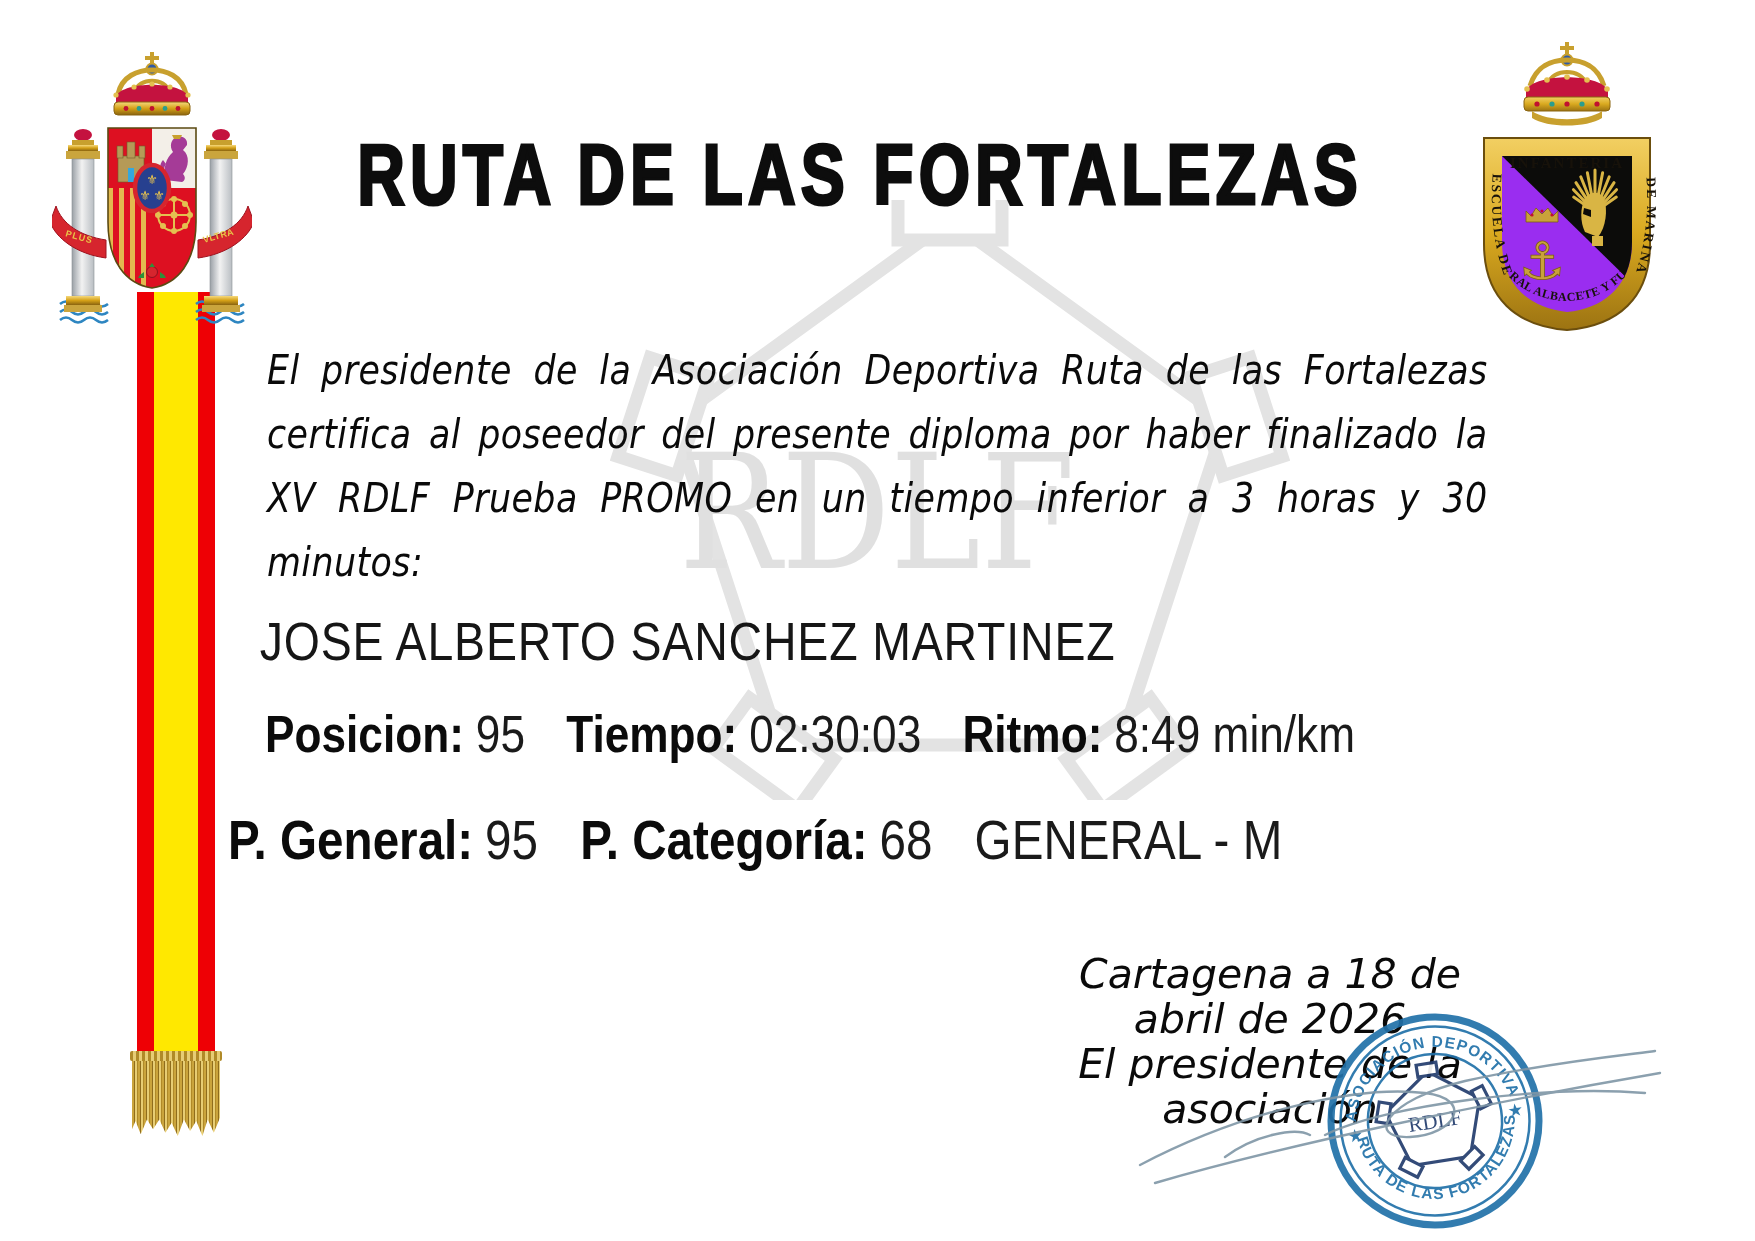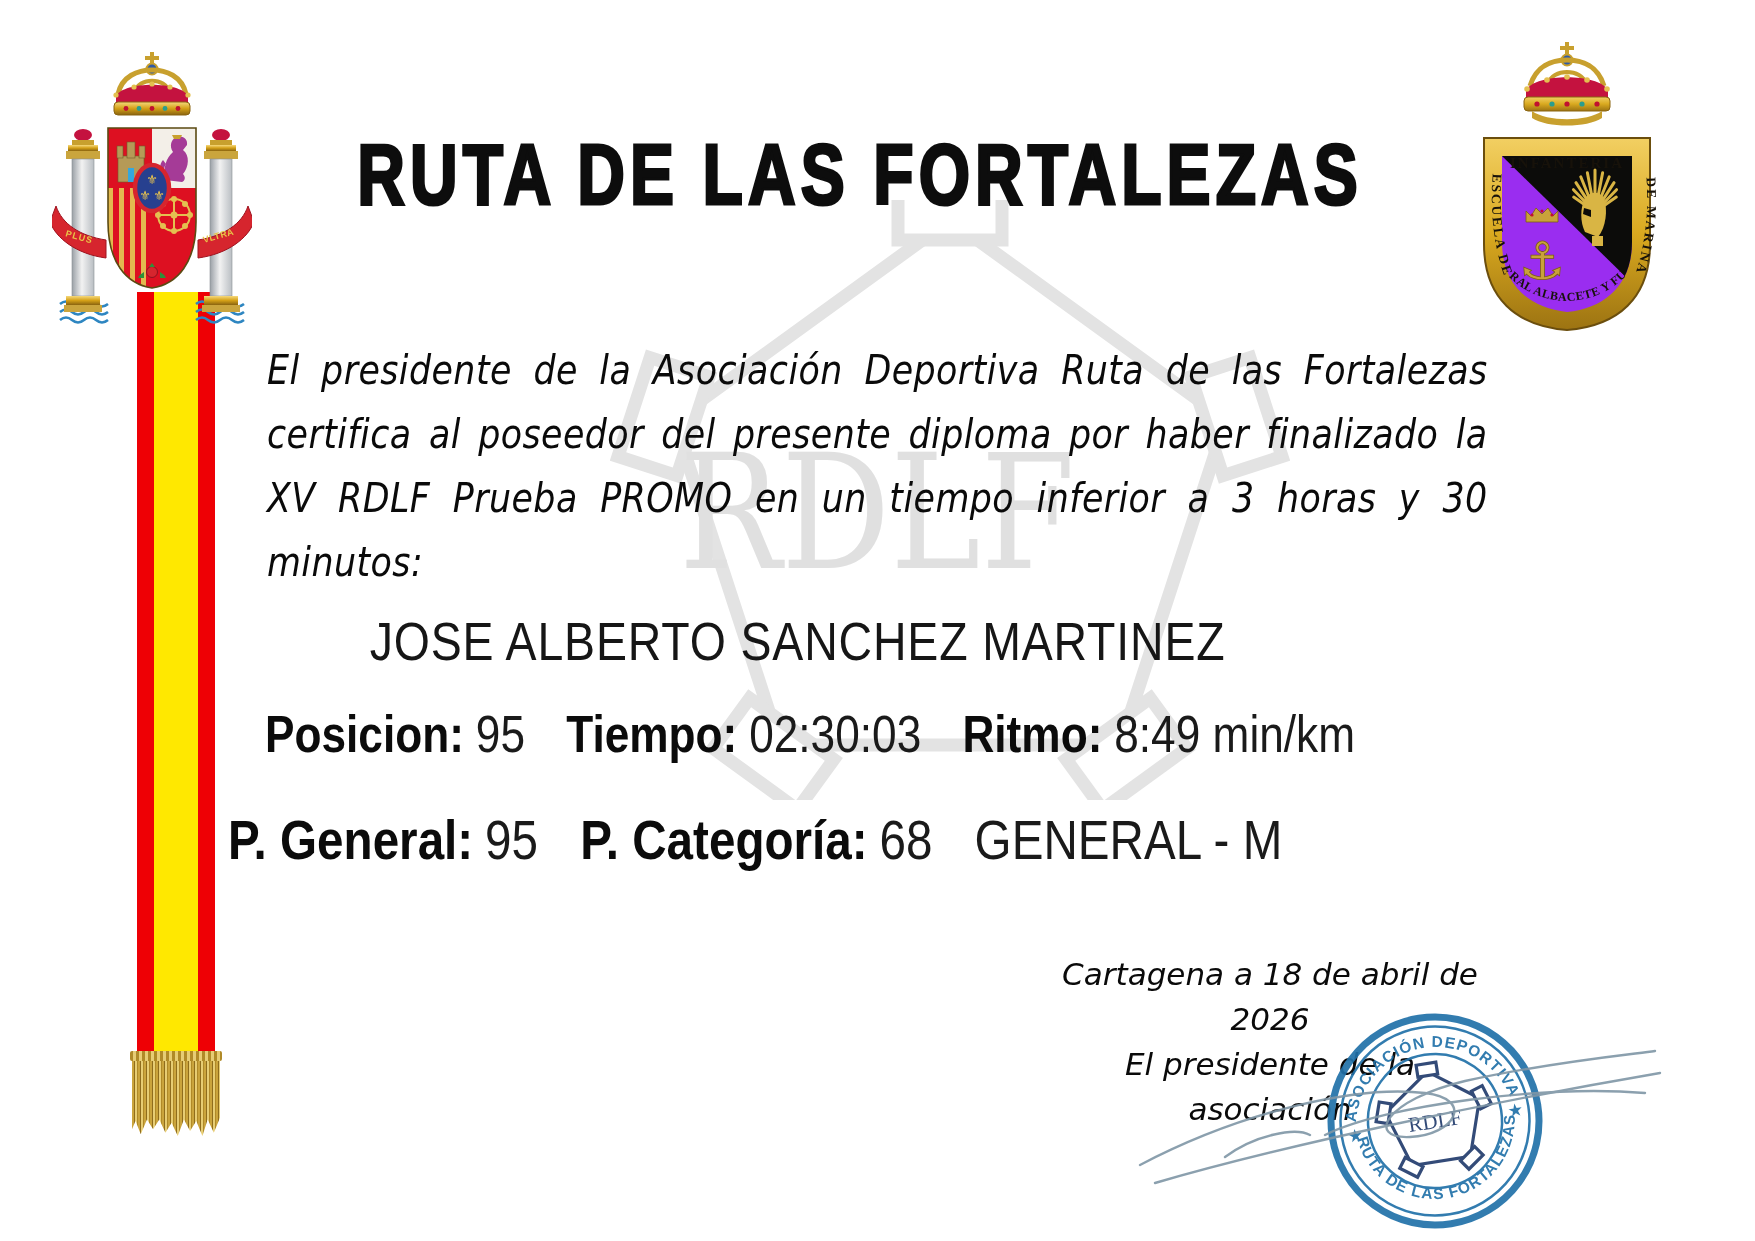--- a/index.html
+++ b/index.html
@@ -29,37 +29,37 @@
   #coat{left:52px;top:40px;z-index:2;}
   #marine{left:1452px;top:36px;z-index:2;}
 
   
   .bodytext{left:267px;top:338px;width:1436px;transform:scaleX(0.85);transform-origin:left top;
         font-family:"DejaVu Sans",sans-serif;font-style:italic;font-size:41px;line-height:64px;
         color:#0a0a0a;letter-spacing:0.5px;z-index:2;}
   .bodytext .just{text-align:justify;text-align-last:justify;}
 
   
-  .name-wrap{left:190px;top:611px;width:1215px;text-align:center;z-index:2;}
+  .name-wrap{left:190px;top:611px;width:1215px;z-index:2;}
   .name-wrap span{display:inline-block;font-size:54px;line-height:60px;font-weight:400;
         letter-spacing:1px;transform:scaleX(0.86);transform-origin:center;color:#161616;}
 
   
   .results{left:265px;top:706px;transform:scaleX(0.85);transform-origin:left top;
         font-size:52px;line-height:56px;white-space:nowrap;z-index:2;}
   .rankings{left:228px;top:810px;transform:scaleX(0.85);transform-origin:left top;
         font-size:56px;line-height:60px;white-space:nowrap;z-index:2;}
   .lbl{font-weight:700;color:#0b0b0b;}
   .val{font-weight:400;color:#1a1a1a;}
   .gap{display:inline-block;width:34px;}
   .gap-s{display:inline-block;width:14px;}
 
   
   .footer{left:1040px;top:952px;width:460px;text-align:center;z-index:2;
-        font-family:"DejaVu Sans",sans-serif;font-style:italic;font-size:31px;line-height:45px;color:#0a0a0a;}
+        font-family:"DejaVu Sans",sans-serif;font-style:italic;font-size:41px;line-height:45px;color:#0a0a0a;}
 
   
   #stamp{left:1320px;top:1006px;z-index:3;}
   #signature{left:1125px;top:1015px;z-index:4;}
 
   svg text{user-select:none;}
 </style>
 </head>
 <body>
 

